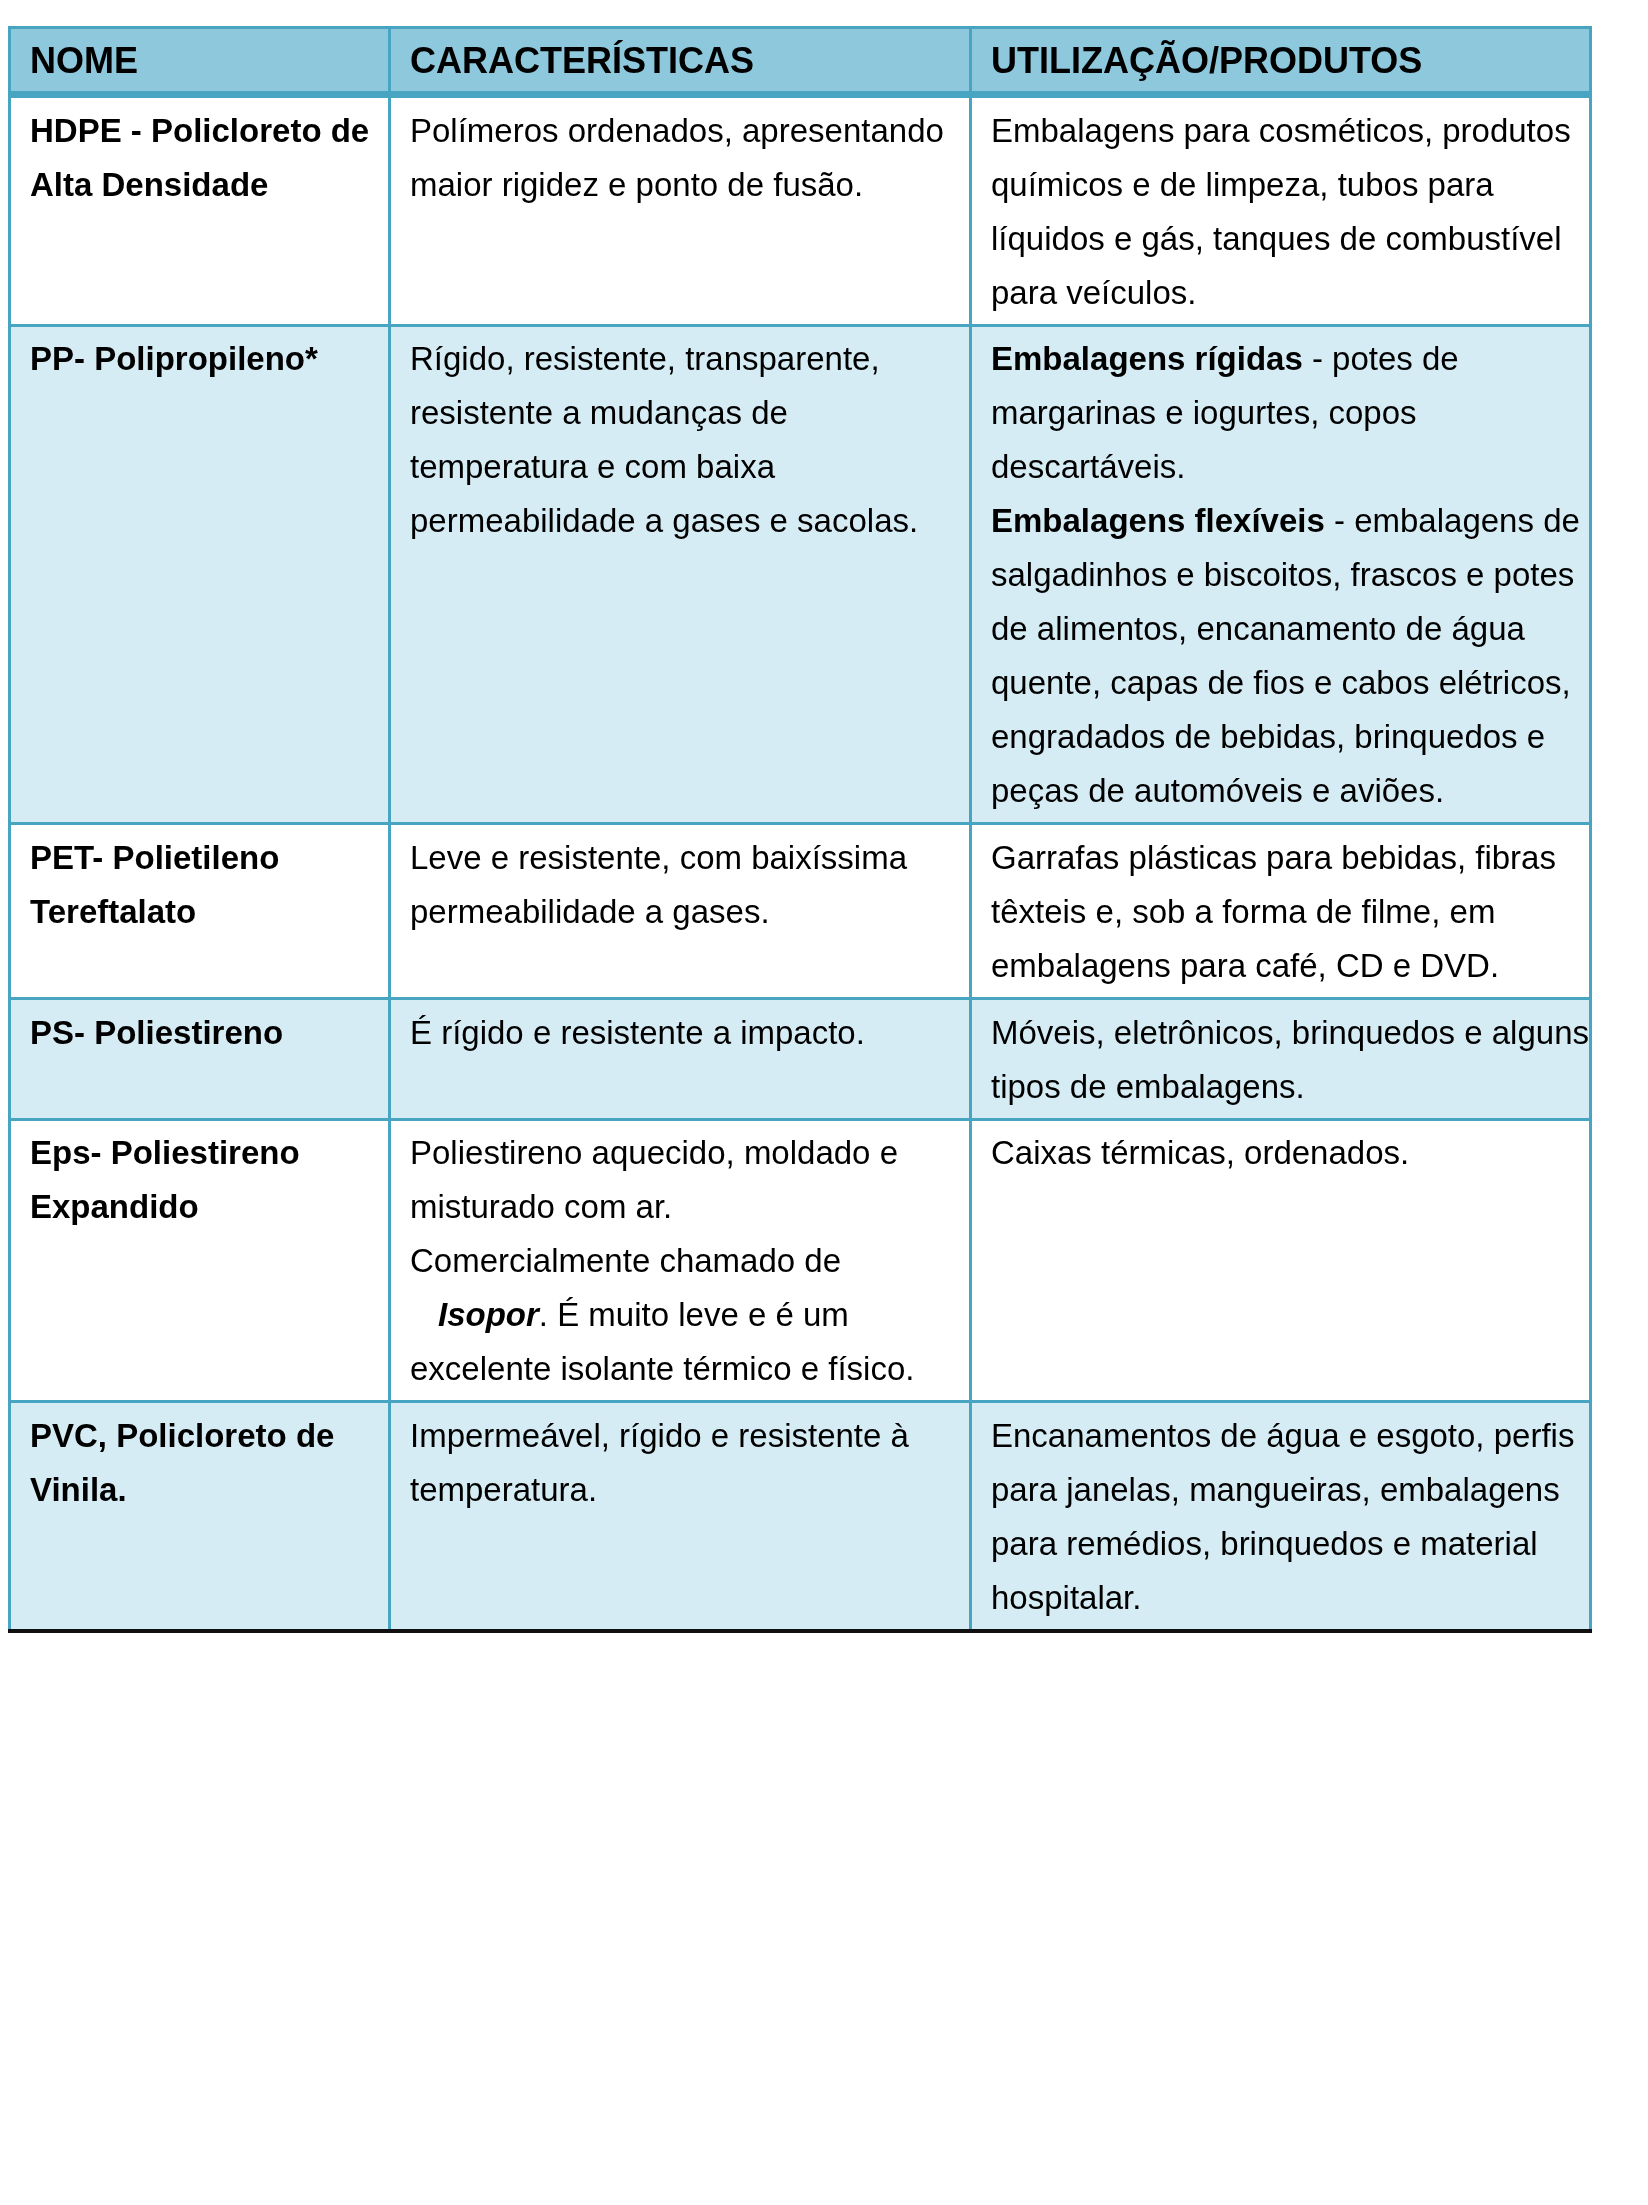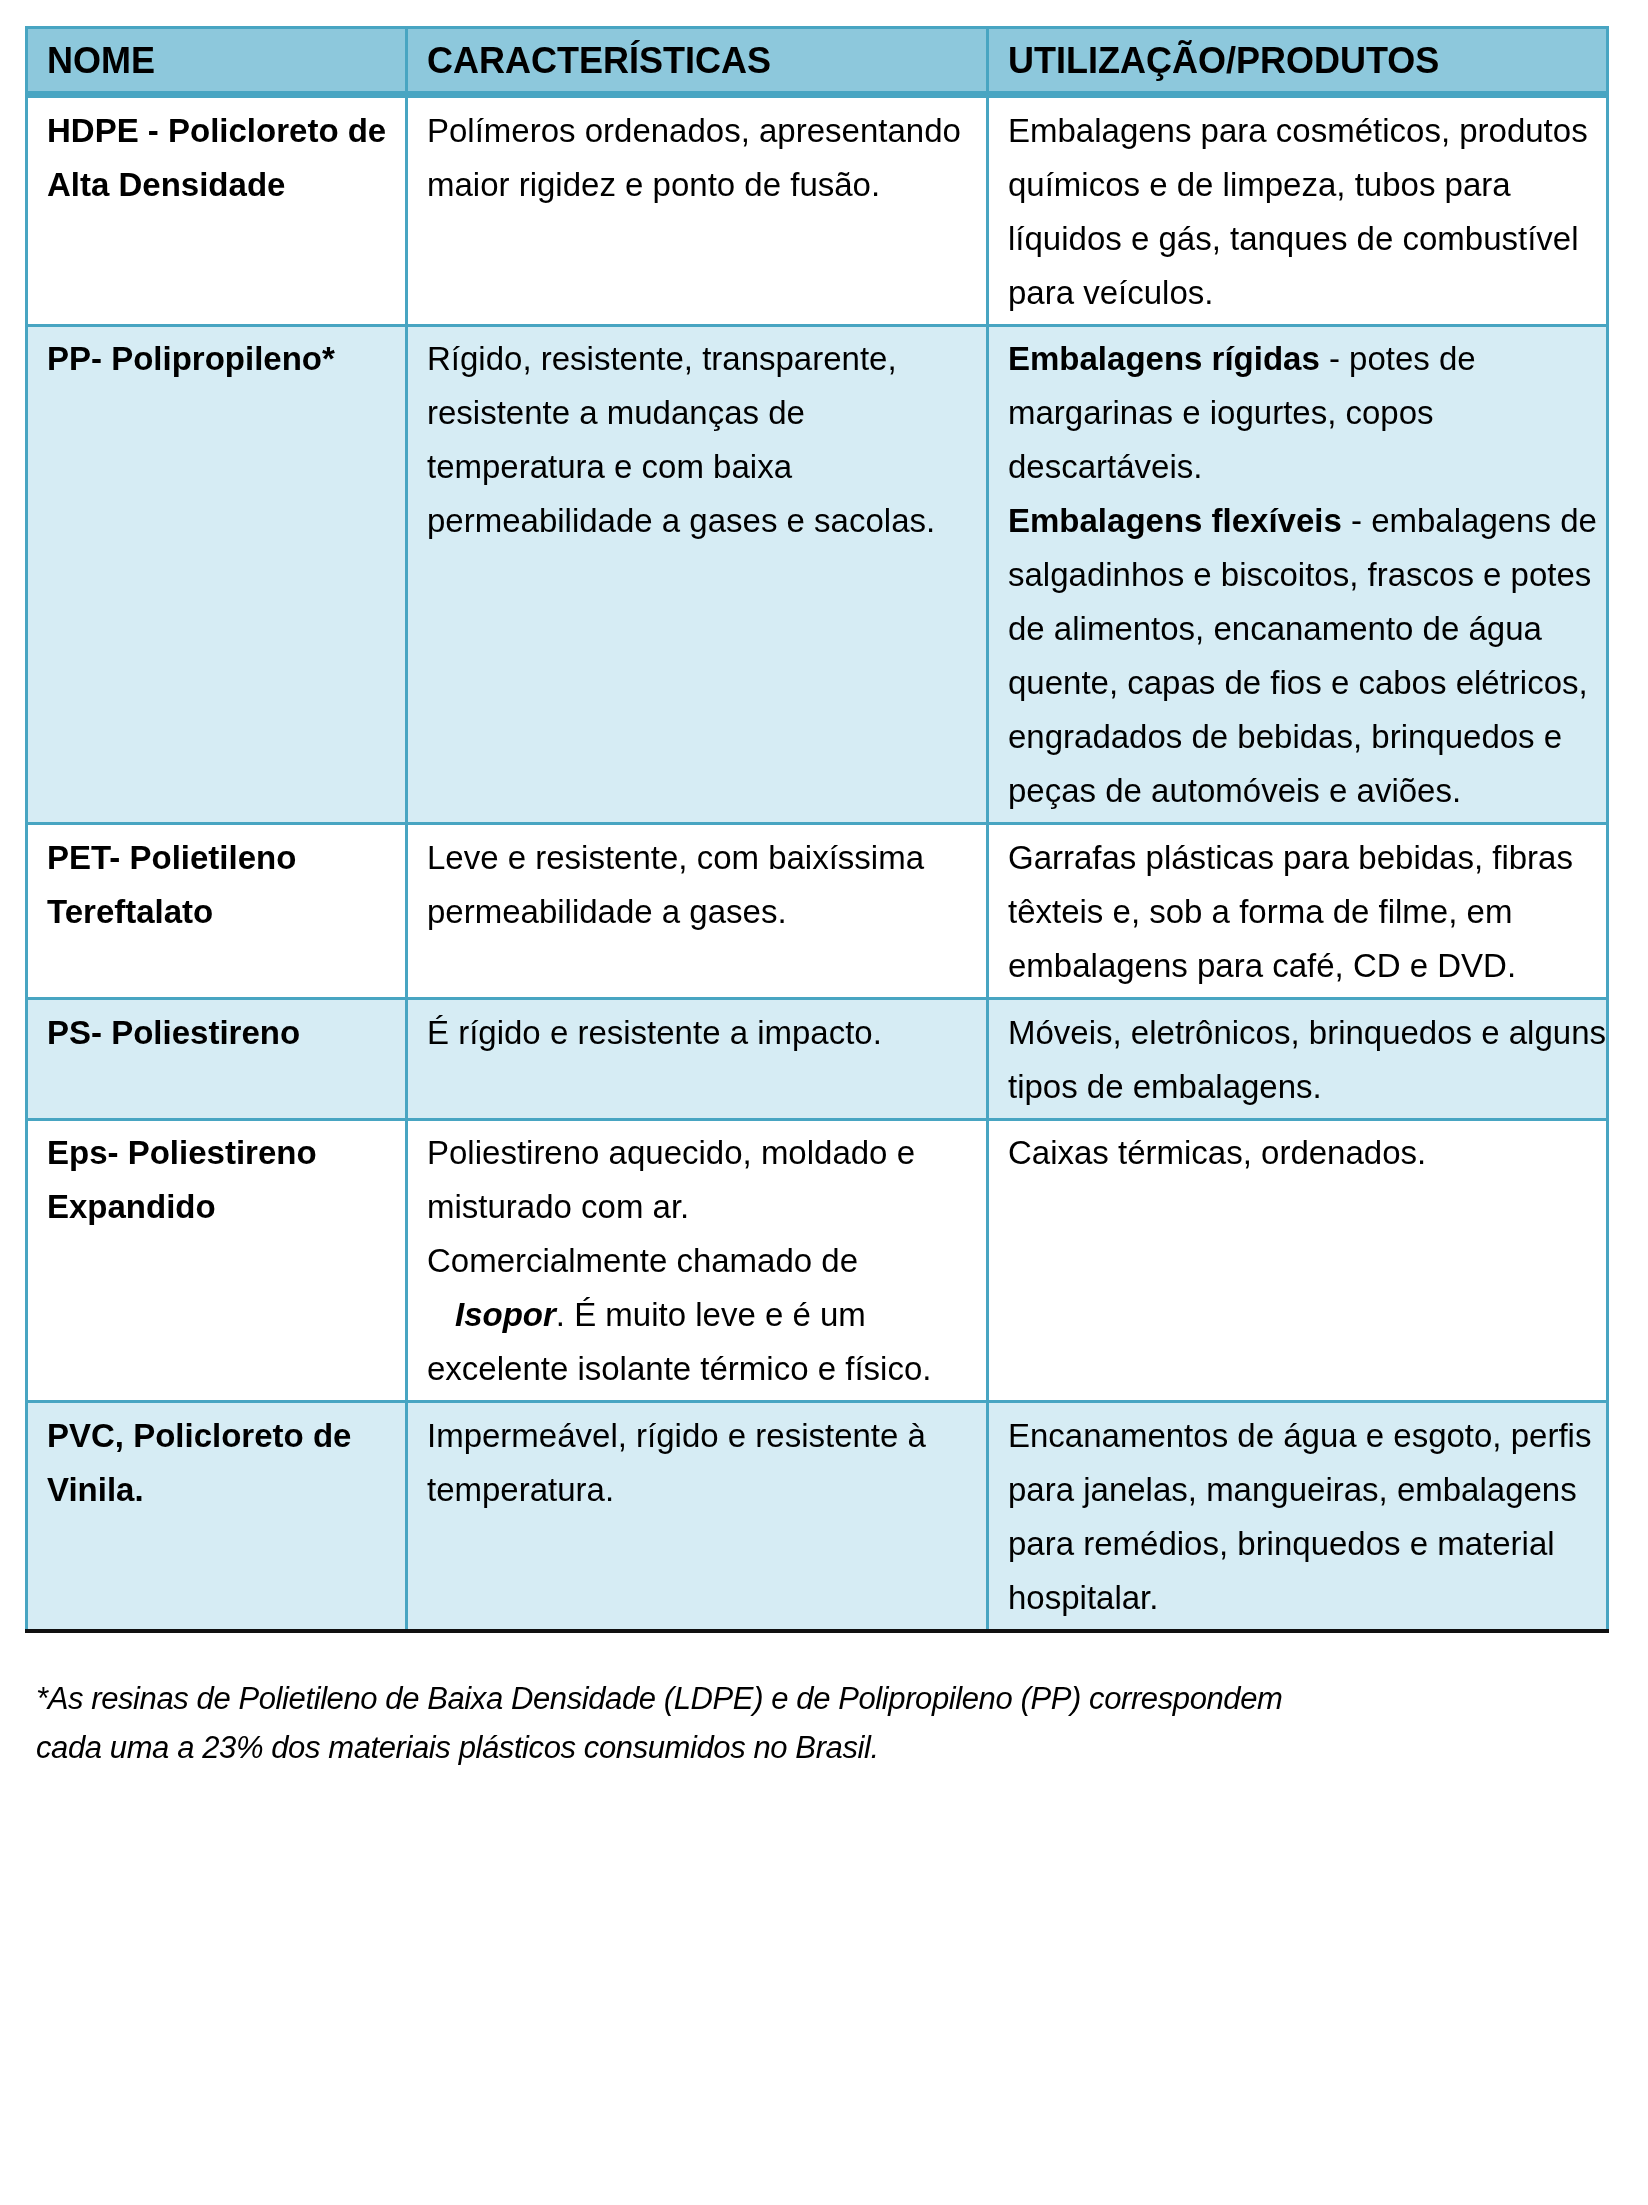--- a/index.html
+++ b/index.html
@@ -13,21 +13,21 @@
   html,body{margin:0;padding:0;}
   body{
     width:1649px;height:2205px;
     background:#ffffff;
     overflow:hidden;
     position:relative;
     font-family:"Liberation Sans", sans-serif;
     color:#000;
   }
   .doc{
-    position:absolute;left:25px;top:26px;width:1581px;
+    position:absolute;left:8px;top:26px;width:1581px;
   }
   table.plastics{
     border-collapse:collapse;
     table-layout:fixed;
     width:100%;
   }
   table.plastics th,
   table.plastics td{
     border:3.2px solid var(--teal);
     vertical-align:top;
@@ -115,18 +115,14 @@
         <td class="cell-util">Caixas térmicas, ordenados.</td>
       </tr>
       <tr class="shade">
         <td class="cell-nome">PVC, Policloreto de Vinila.</td>
         <td class="cell-carac">Impermeável, rígido e resistente à temperatura.</td>
         <td class="cell-util">Encanamentos de água e esgoto, perfis para janelas, mangueiras, embalagens para remédios, brinquedos e material hospitalar.</td>
       </tr>
     </tbody>
   </table>
 
-  <div class="footnote">
-    <div>*As resinas de Polietileno de Baixa Densidade (LDPE) e de Polipropileno (PP) correspondem</div>
-    <div>cada uma a 23% dos materiais plásticos consumidos no Brasil.</div>
-  </div>
 </div>
 
 
 </body></html>

